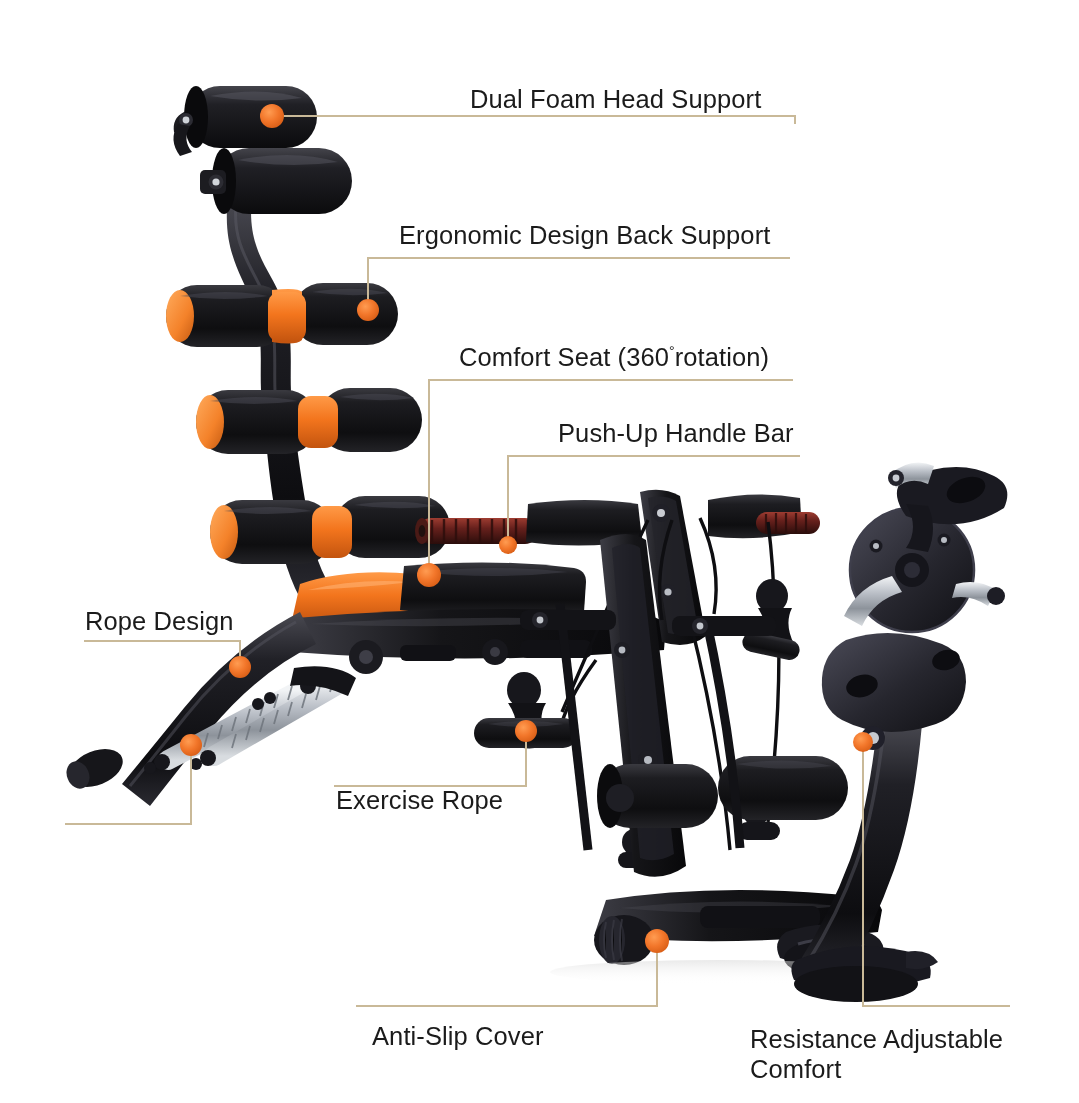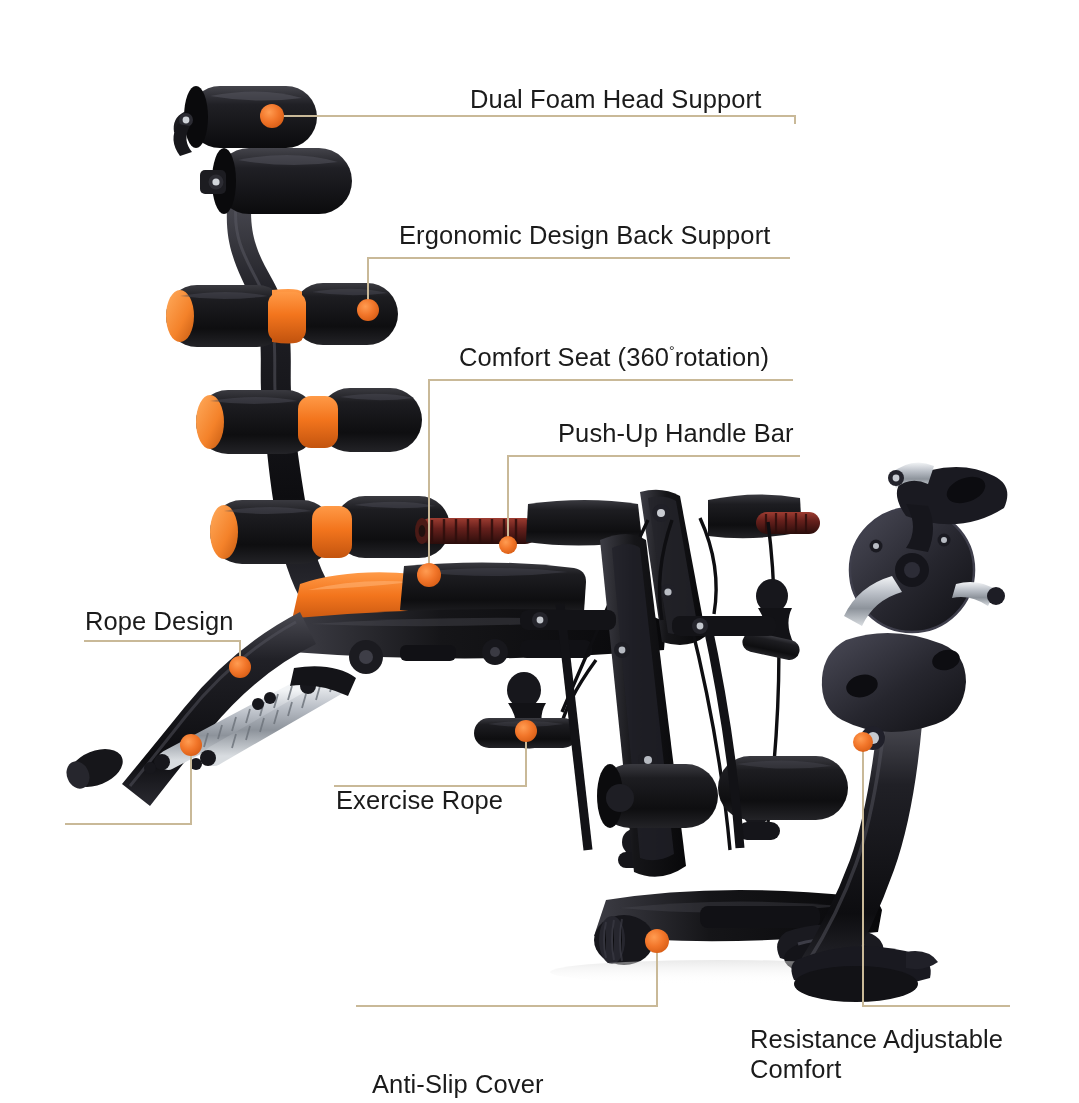--- a/index.html
+++ b/index.html
@@ -448,21 +448,21 @@
 
   <div class="callout-label cap" style="left:85px;top:606px;">
     <span>Rope Design</span>
   </div>
 
 
   <div class="callout-label cap" style="left:336px;top:747px;margin-top:38px;">
     <span>Exercise Rope</span>
   </div>
 
-  <div class="callout-label cap" style="left:372px;top:1069px;">
+  <div class="callout-label cap" style="left:372px;top:1021px;">
     <span>Anti-Slip Cover</span>
   </div>
 
   <div class="callout-label cap two-line" style="left:750px;top:1024px;width:268px;">
     <span>Resistance Adjustable</span><br>
     <span>Comfort</span>
   </div>
 
 </div>
 

